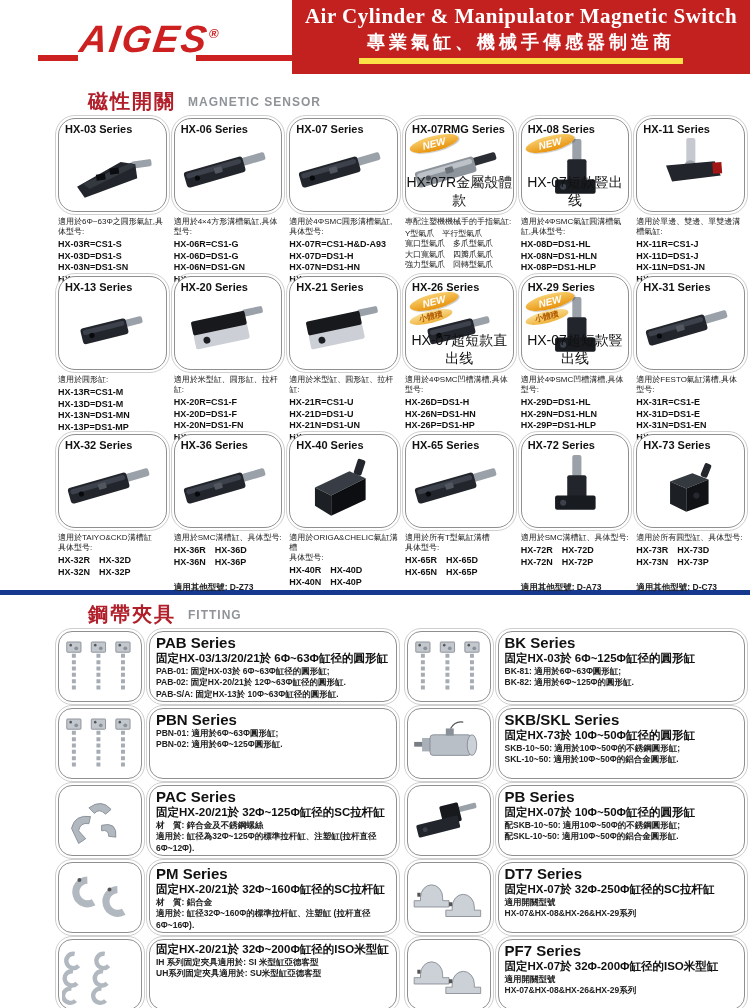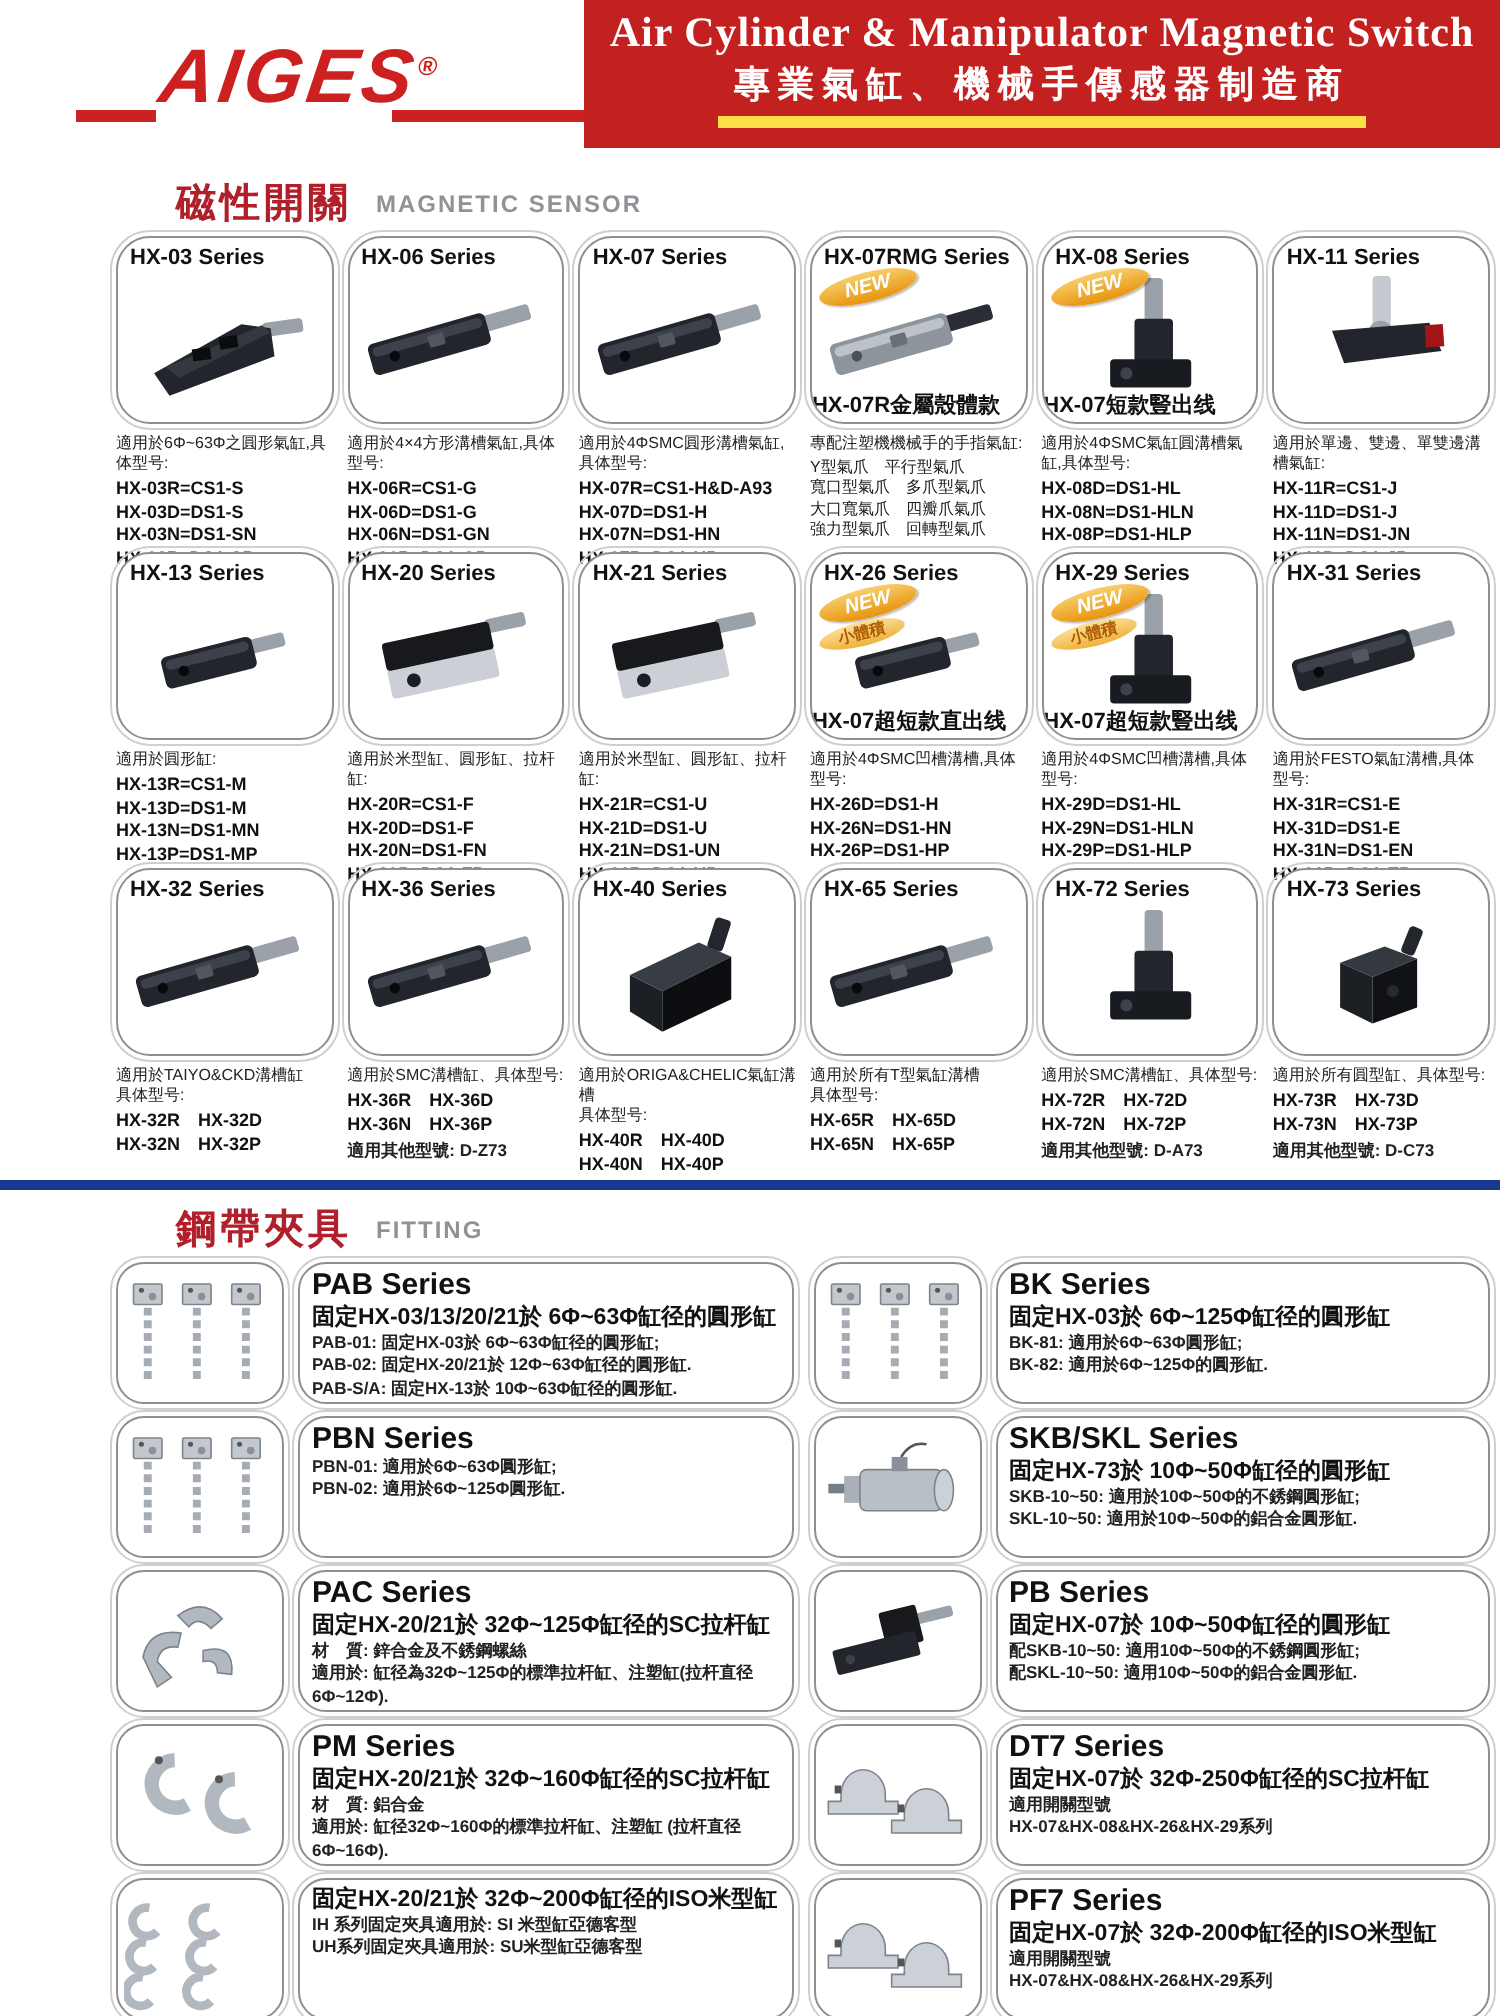--- a/index.html
+++ b/index.html
@@ -31,35 +31,35 @@
 
   
   .sensor-grid{margin:3px 5px 0 58px;display:grid;grid-template-columns:repeat(6,1fr);
                column-gap:7px;row-gap:6px}
   .scard{height:152px;display:flex;flex-direction:column}
   .sframe{position:relative;height:94px;flex:none;border:1px solid #8f8f8f;border-radius:17px;
           outline:1px solid #cfcfcf;outline-offset:2px;background:#fff;padding:4px 6px;overflow:hidden}
   .stitle{font-size:11px;font-weight:bold;white-space:nowrap}
   .simg{position:absolute;left:2px;right:2px;top:16px;bottom:1px}
   .simg svg{width:100%;height:100%}
-  .scaption{position:absolute;bottom:1px;left:0;right:0;font-size:11px;
-            font-weight:bold;color:#111}
+  .scaption{position:absolute;bottom:1px;left:0;right:0;text-align:center;font-size:14px;
+            font-weight:normal;color:#111}
   .sbadges{position:absolute;left:3px;top:17px;display:flex;flex-direction:column;gap:2px;
            align-items:flex-start;z-index:2}
   .badge-new{width:50px;height:15px;border-radius:50%;transform:rotate(-14deg);
              background:linear-gradient(#f8cf6e,#e8930c);color:#fff;font-weight:bold;
              font-style:italic;font-size:10px;text-align:center;line-height:15px;
              box-shadow:1px 1px 1px rgba(0,0,0,.25)}
   .badge-small{width:44px;height:12px;border-radius:50%;transform:rotate(-14deg);
              background:linear-gradient(#f9e09a,#efb23a);color:#b25c00;font-weight:bold;
              font-size:8px;text-align:center;line-height:12px}
   .sdesc{font-size:8px;color:#222;line-height:1.25;margin-top:5px;white-space:pre-line}
   .smodels{font-size:9px;font-weight:bold;line-height:1.3;margin-top:2px}
   .smodels.plain{font-weight:normal;font-size:8px;color:#222}
-  .sextra{font-size:8.5px;margin-top:2px;font-weight:bold;color:#222}
+  .sextra{font-size:8.5px;margin-top:14px;font-weight:bold;color:#222}
 
   
   .divider{height:5px;background:#16388f;margin:4px 0 6px 0}
 
   
   .fit-grid{margin:0 5px 0 58px;display:grid;grid-template-columns:1fr 1fr;
             column-gap:10px;row-gap:6px}
   .fitem{display:flex;gap:7px;height:71px}
   .fthumb{width:84px;flex:none;border:1px solid #8f8f8f;border-radius:14px;
           outline:1px solid #cfcfcf;outline-offset:2px;background:#fff;

